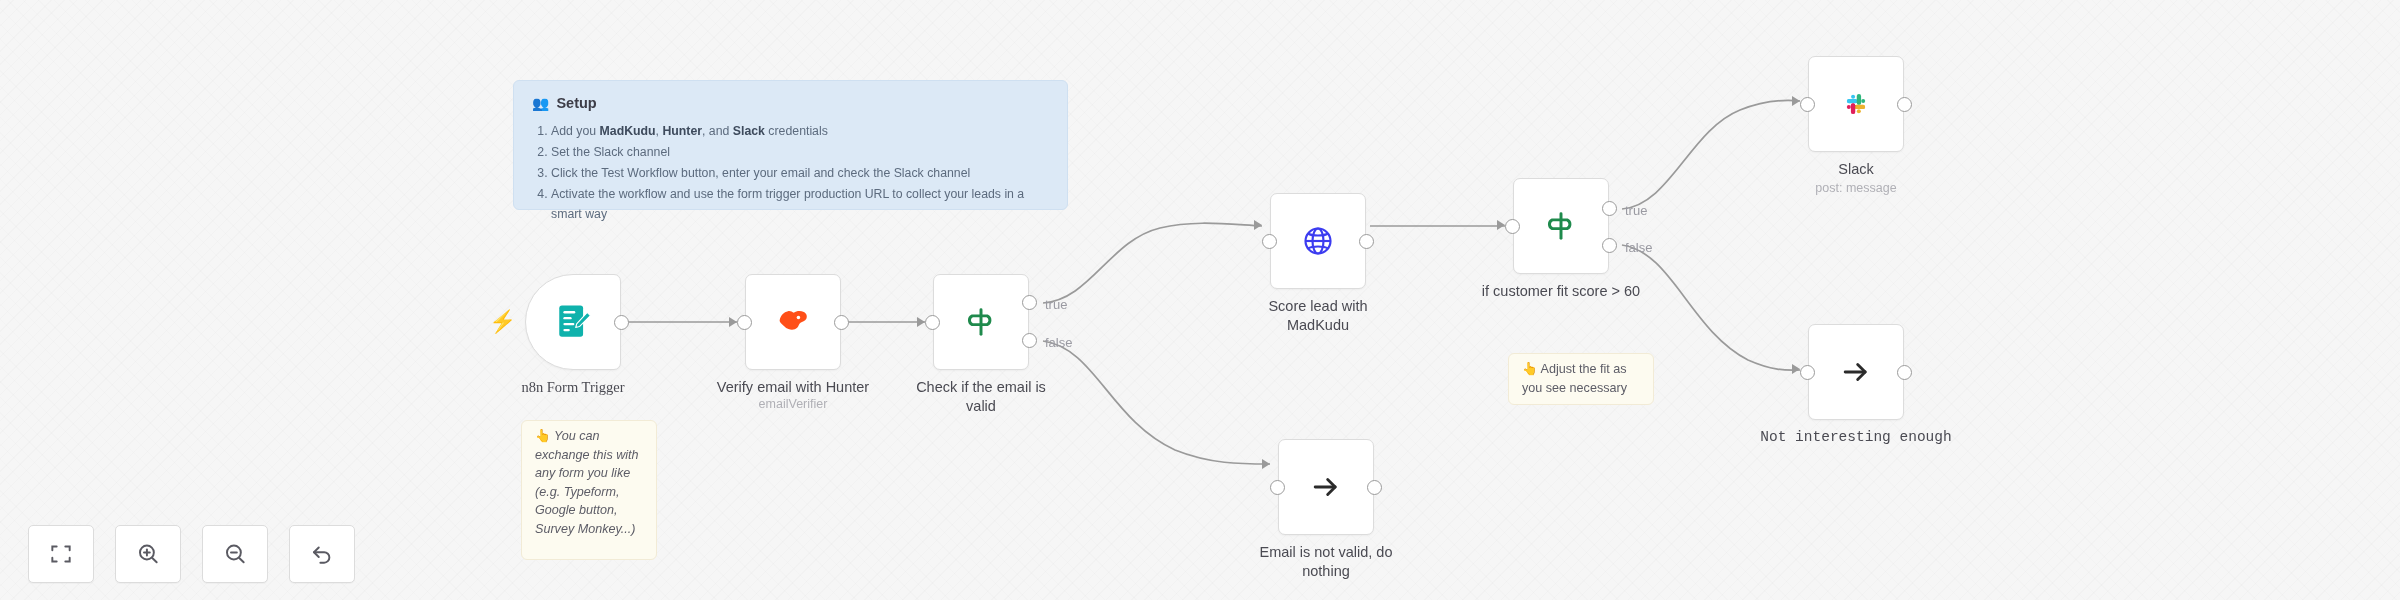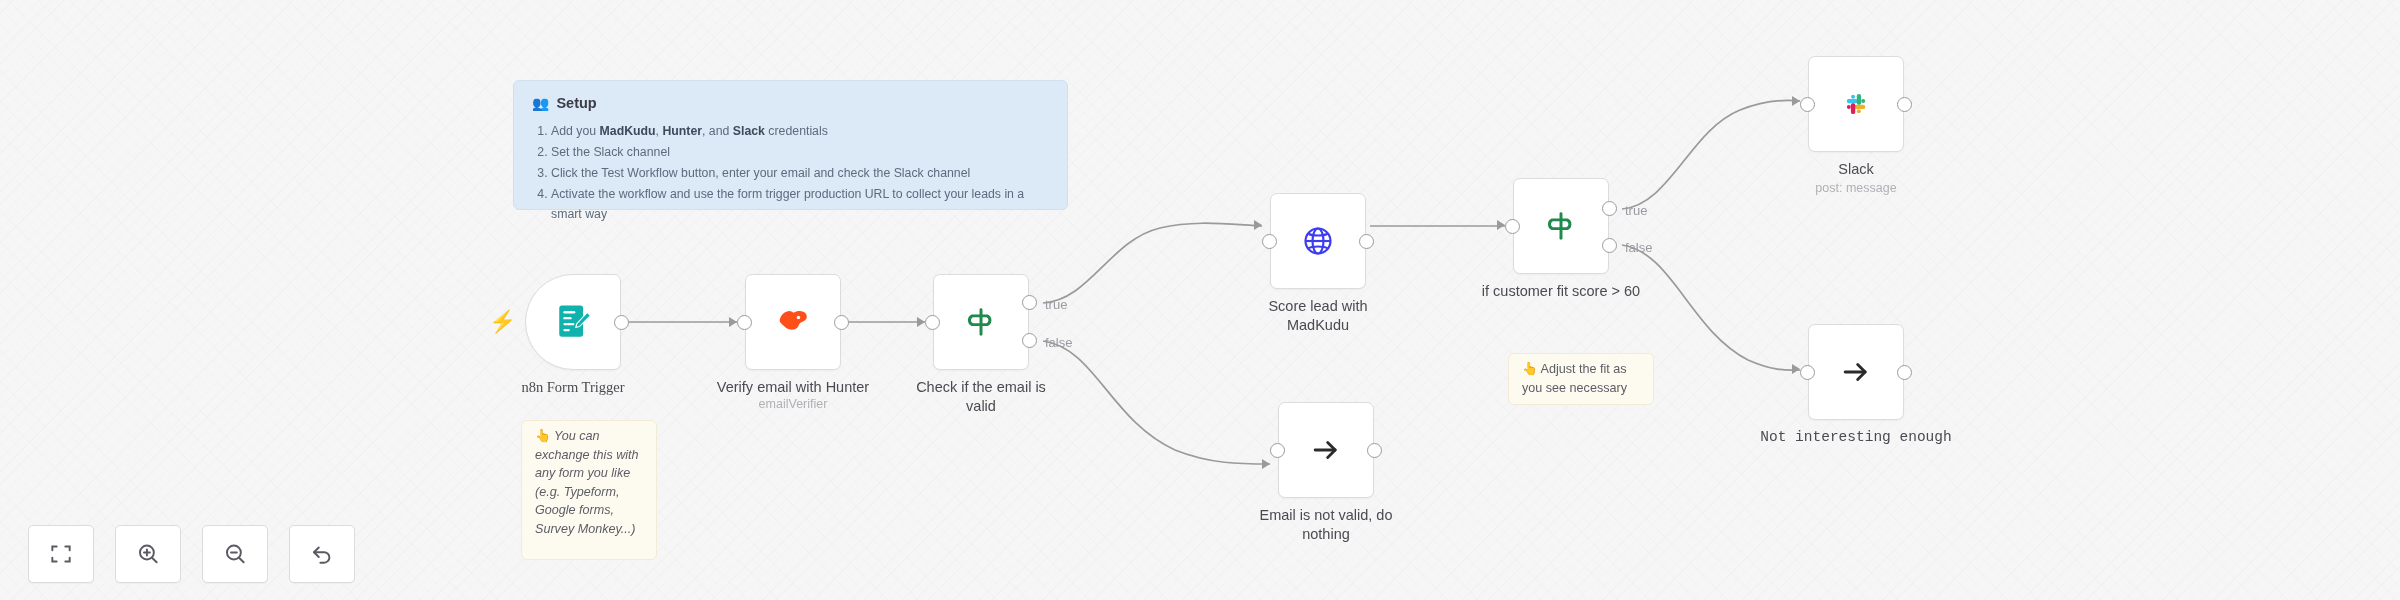--- a/index.html
+++ b/index.html
@@ -150,21 +150,21 @@
       </li>
       <li>Set the Slack channel</li>
       <li>Click the Test Workflow button, enter your email and check the Slack channel</li>
       <li>Activate the workflow and use the form trigger production URL to collect your leads in a smart way</li>
     </ol>
   </div>
 
   <div class="sticky yellow" style="left:521px;top:420px;width:136px;height:140px;">
     <div class="sticky-note-text italic">
       <span class="hand">👆</span>
-      <span>You can exchange this with any form you like (e.g. Typeform, Google forms, Survey Monkey...)</span>
+      <span>You can exchange this with any form you like (e.g. Typeform, Google button, Survey Monkey...)</span>
     </div>
   </div>
 
   <div class="sticky yellow" style="left:1508px;top:353px;width:146px;height:52px;">
     <div class="sticky-note-text">
       <span class="hand">👆</span>
       <span>Adjust the fit as you see necessary</span>
     </div>
   </div>
 
@@ -228,21 +228,21 @@
         </g>
       </svg>
     </div>
     <div class="dot in" style="top:41px;"></div>
     <div class="dot out" style="top:41px;"></div>
     <div class="node-label">Score lead with MadKudu</div>
   </div>
   <div class="arrowhead" style="left:1254px;top:220px;"></div>
   <div class="arrowhead" style="left:1497px;top:220px;"></div>
 
-  <div class="node" style="left:1278px;top:402px;width:96px;height:96px;">
+  <div class="node" style="left:1278px;top:439px;width:96px;height:96px;">
     <div class="node-box">
       <svg width="40" height="40" viewBox="0 0 48 48">
         <g stroke="#2b2b2b" stroke-width="3.4" fill="none" stroke-linecap="round" stroke-linejoin="round">
           <path d="M11 24 L35 24"></path>
           <path d="M26 15 L35 24 L26 33"></path>
         </g>
       </svg>
     </div>
     <div class="dot in" style="top:41px;"></div>
     <div class="dot out" style="top:41px;"></div>

